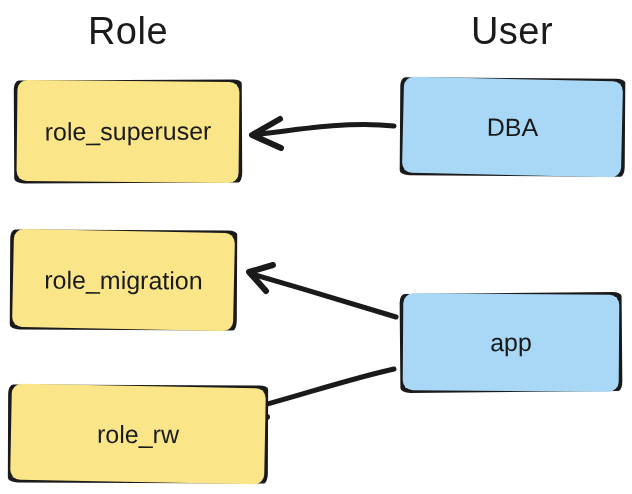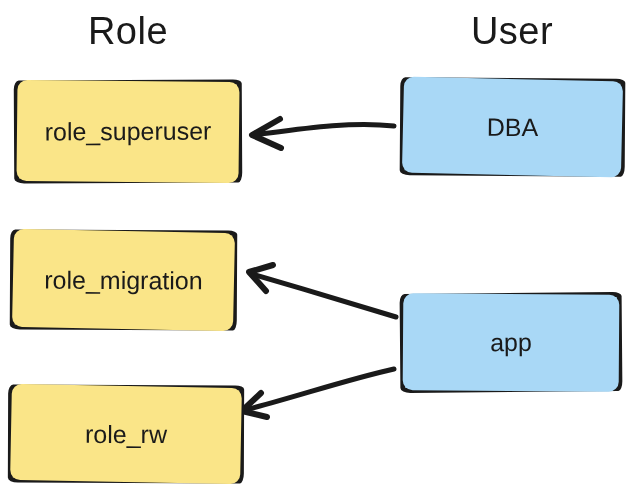--- a/index.html
+++ b/index.html
@@ -49,21 +49,21 @@
     border-radius: 10px;
     transform: rotate(0.9deg);
   }
   .yellow { --fill: #fae588; background: #fae588; }
   .blue   { --fill: #a9d8f6; background: #a9d8f6; }
 
   .node.role-superuser { left: 14px;  top: 80px;  width: 228px; height: 103px; transform: rotate(-0.3deg); }
   .node.dba            { left: 400px; top: 78px;  width: 225px; height: 98px;  transform: rotate(0.4deg); }
   .node.role-migration { left: 10px;  top: 230px; width: 227px; height: 100px; transform: rotate(0.3deg); }
   .node.app            { left: 400px; top: 293px; width: 222px; height: 99px;  transform: rotate(-0.5deg); }
-  .node.role-rw        { left: 8px;   top: 385px; width: 236px; height: 98px;  transform: rotate(0.2deg); }
+  .node.role-rw        { left: 8px;   top: 385px; width: 260px; height: 98px;  transform: rotate(0.2deg); }
 
   .arrows {
     position: absolute;
     left: 0;
     top: 0;
     width: 632px;
     height: 494px;
     pointer-events: none;
   }
   .arrows path {

